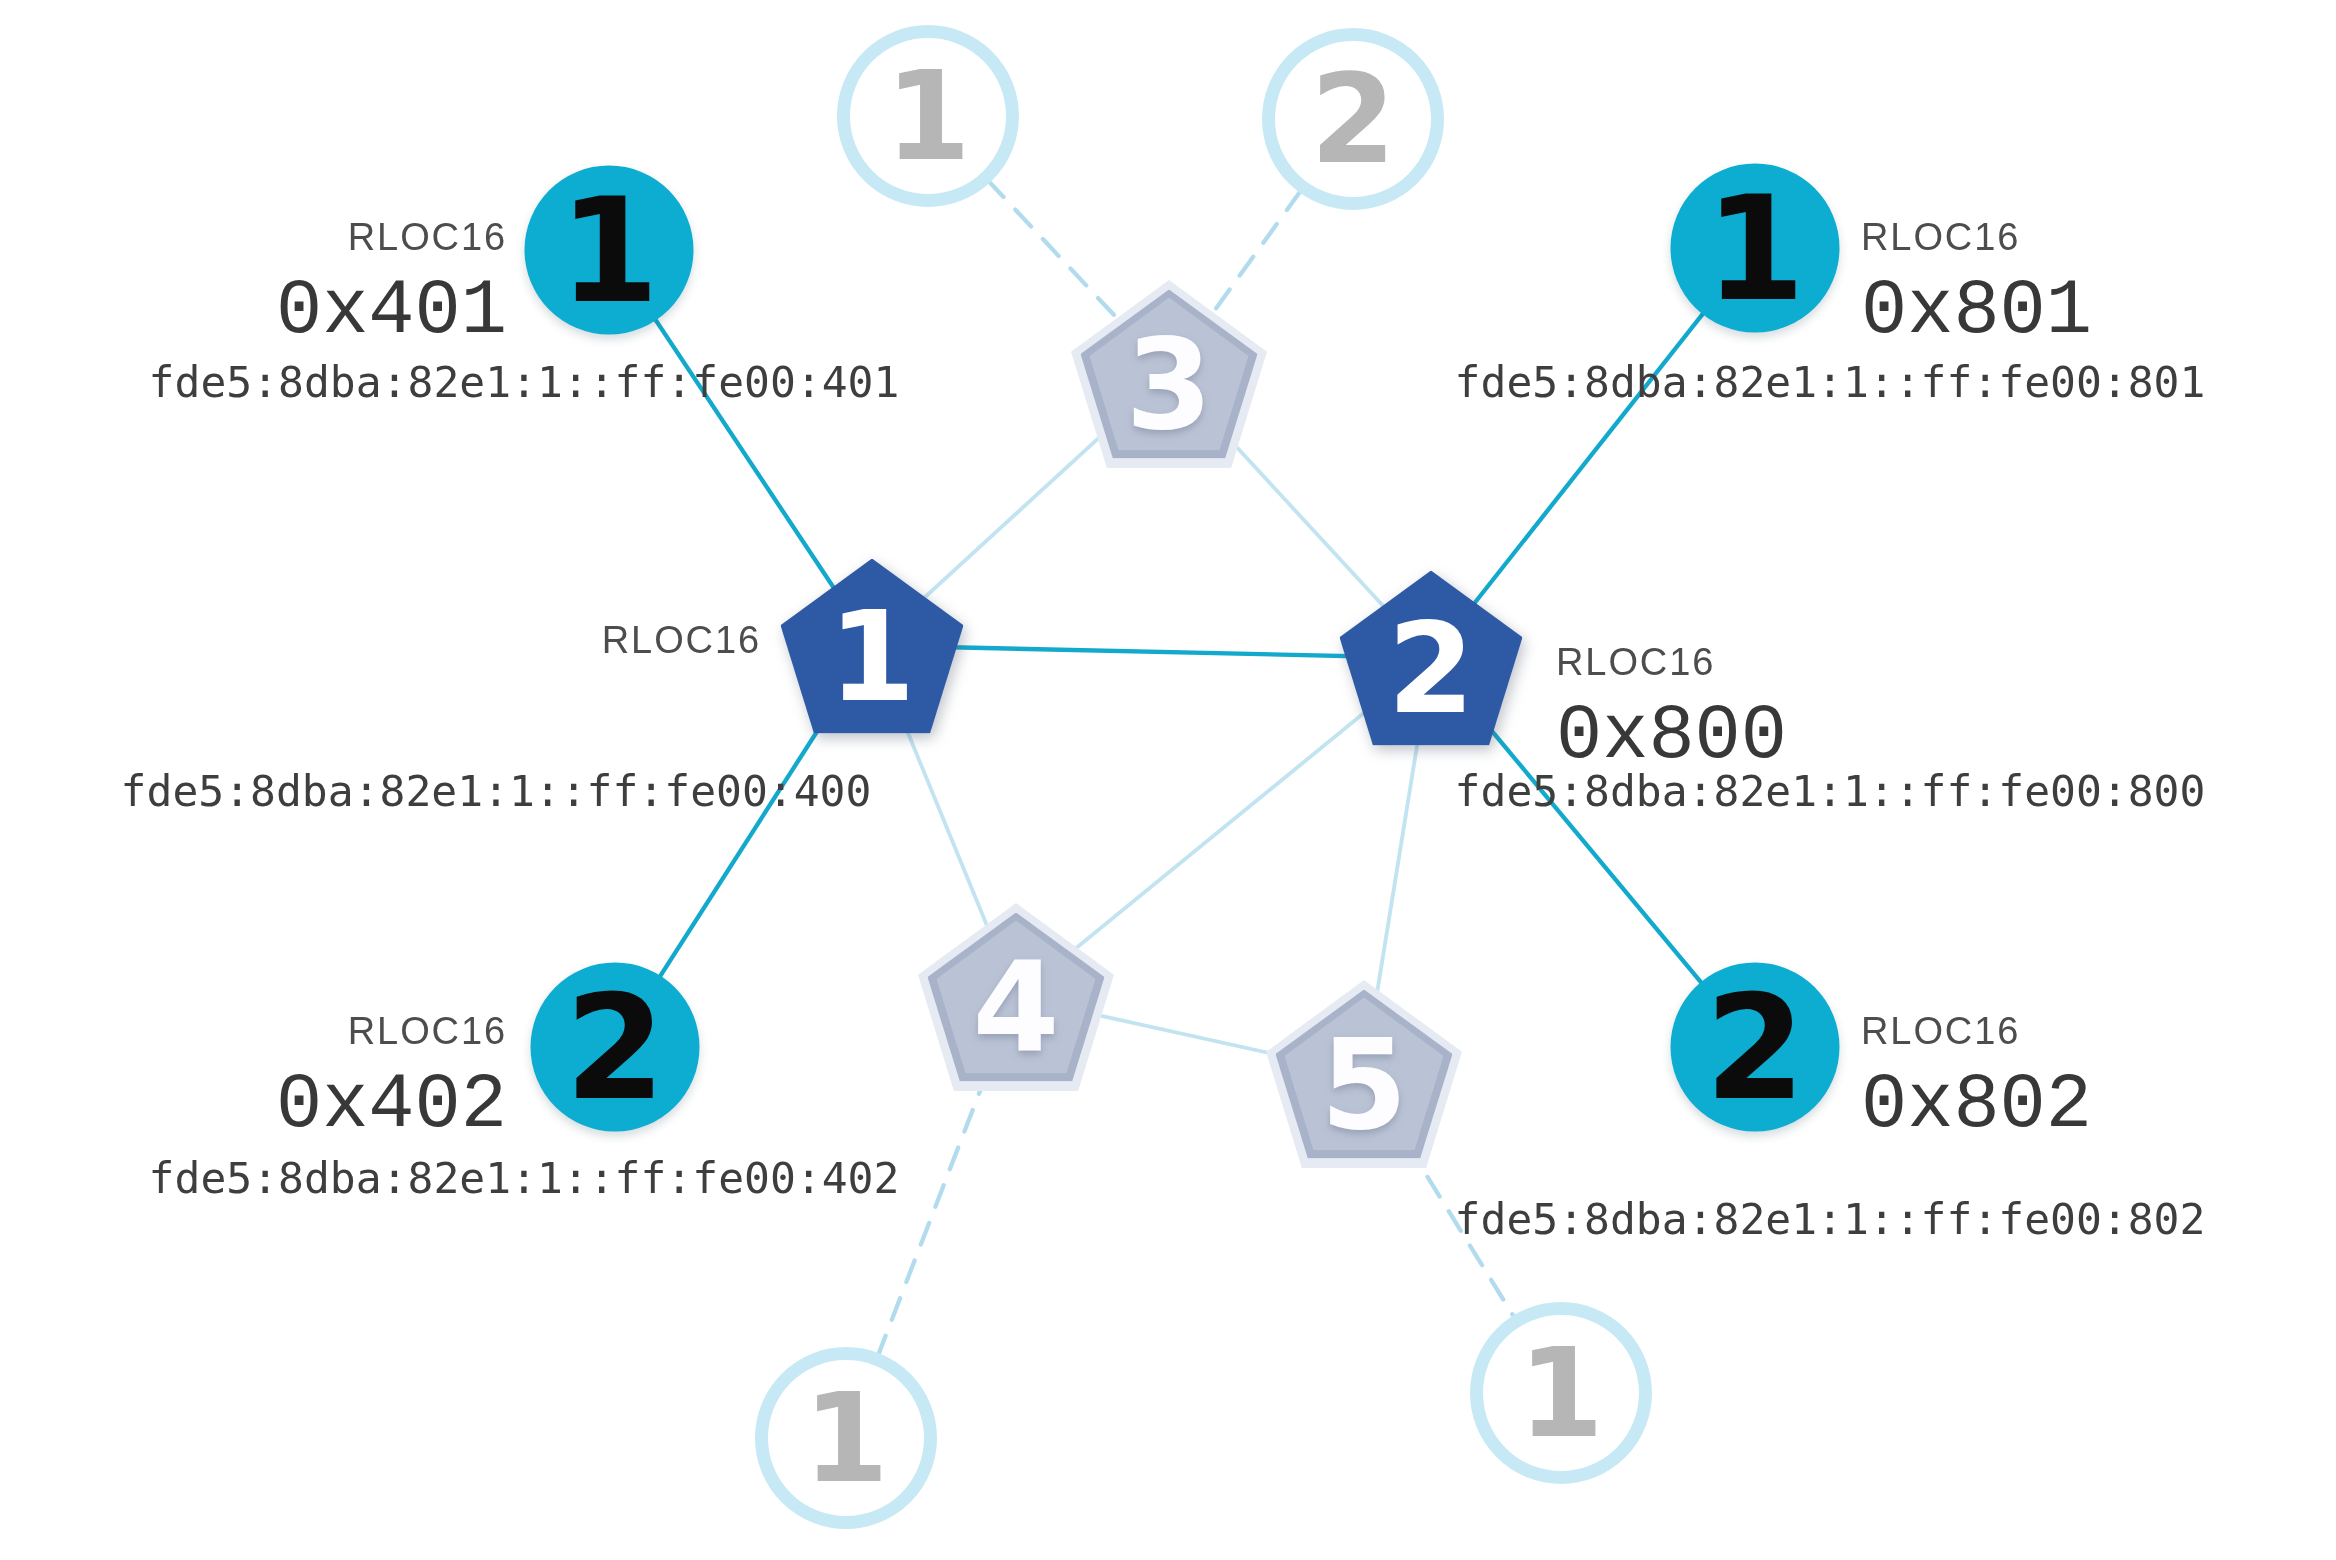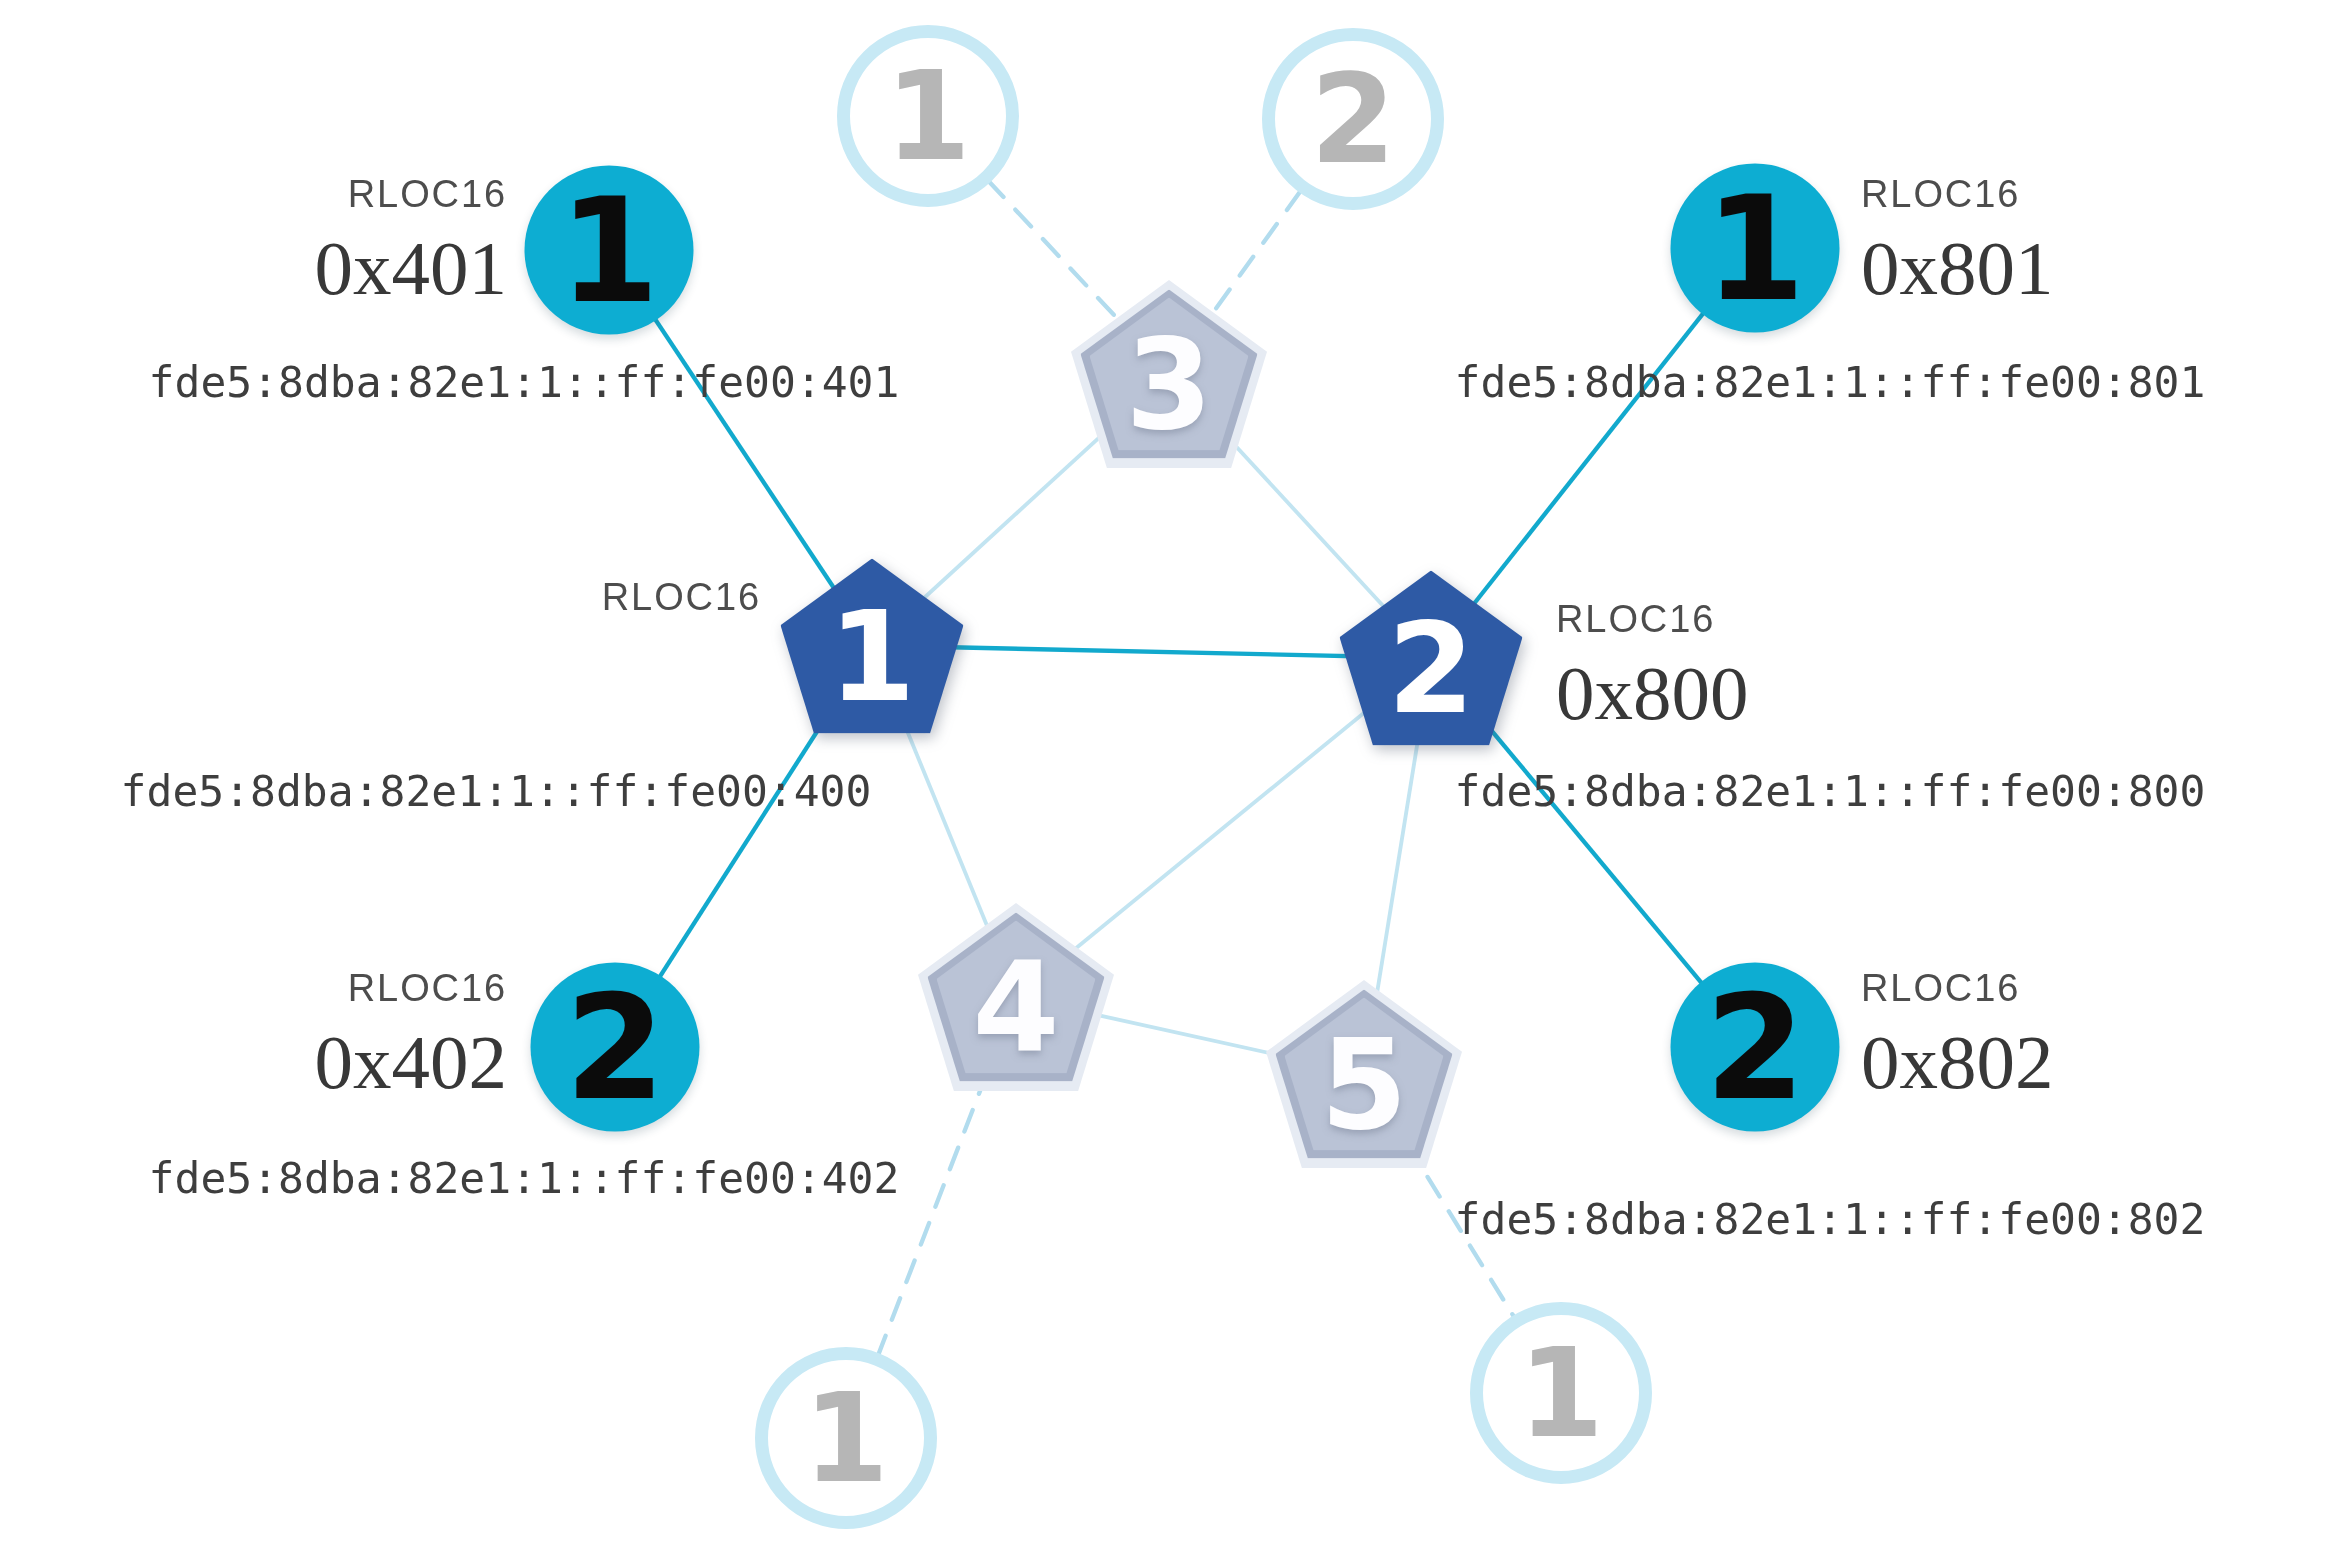--- a/index.html
+++ b/index.html
@@ -35,23 +35,23 @@
   .pent.dark{z-index:6;filter:drop-shadow(3.8px 5.8px 6.7px rgba(70,80,100,0.35));}
   .pent.dark .p-dark{width:183px;height:175px;background:#2e5aa5;}
   .pent.dark .num{color:#ffffff;}
 
   .pent.faded .p-halo{width:196px;height:188px;background:#e6ebf3;}
   .pent.faded .p-mid {width:177px;height:169px;background:#a8b2c8;}
   .pent.faded .p-fill{width:159px;height:153px;background:#bac3d6;}
   .pent.faded .num{color:#fdfdff;text-shadow:0 3.8px 7.7px rgba(125,135,155,0.55);}
 
   
-  .lbl{position:absolute;z-index:7;}
+  .lbl{position:absolute;z-index:7;margin-top:43px;}
   .lbl .title{font-size:38px;letter-spacing:1.9px;color:#4d4d4d;line-height:1;}
-  .lbl .value{font-family:Liberation Serif, serif;font-size:77px;color:#383838;
+  .lbl .value{font-family:Liberation Mono, monospace;font-size:77px;color:#383838;
               line-height:1;margin-top:17.3px;}
   .lbl.right-align{text-align:right;}
   .lbl.left-align{text-align:left;}
 
   .addr{position:absolute;z-index:7;font-family:"DejaVu Sans Mono", monospace;
         font-size:43px;color:#3e3e3e;line-height:1;text-align:center;}
 
   .lbl-401{left:0;top:175px;width:507px;}
   .lbl-402{left:0;top:969px;width:507px;}
   .lbl-801{left:1861px;top:175px;width:500px;}

